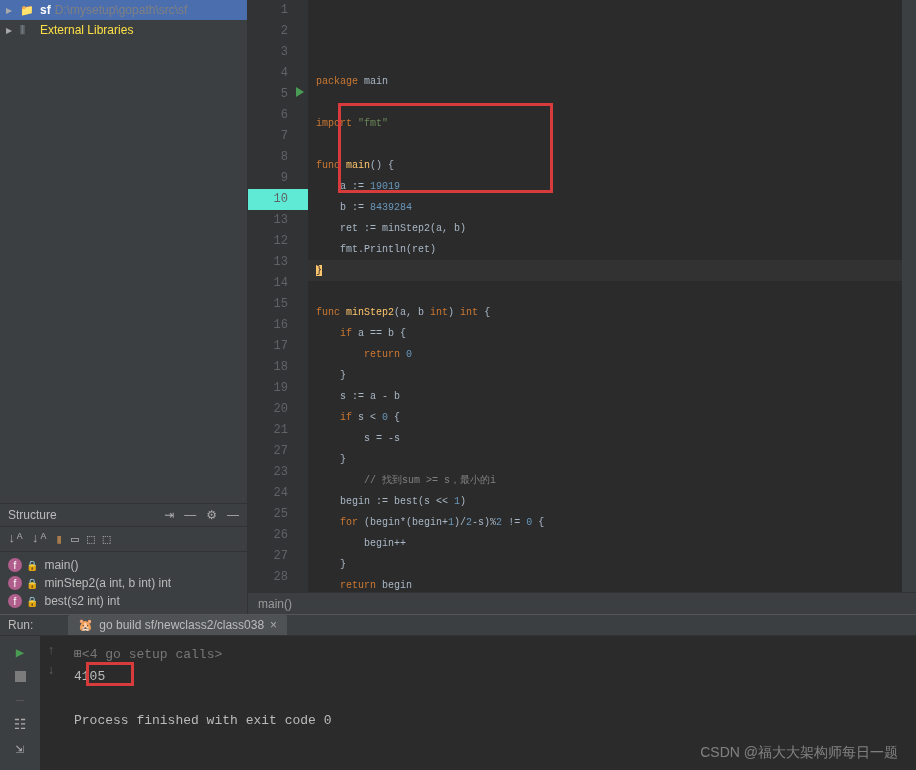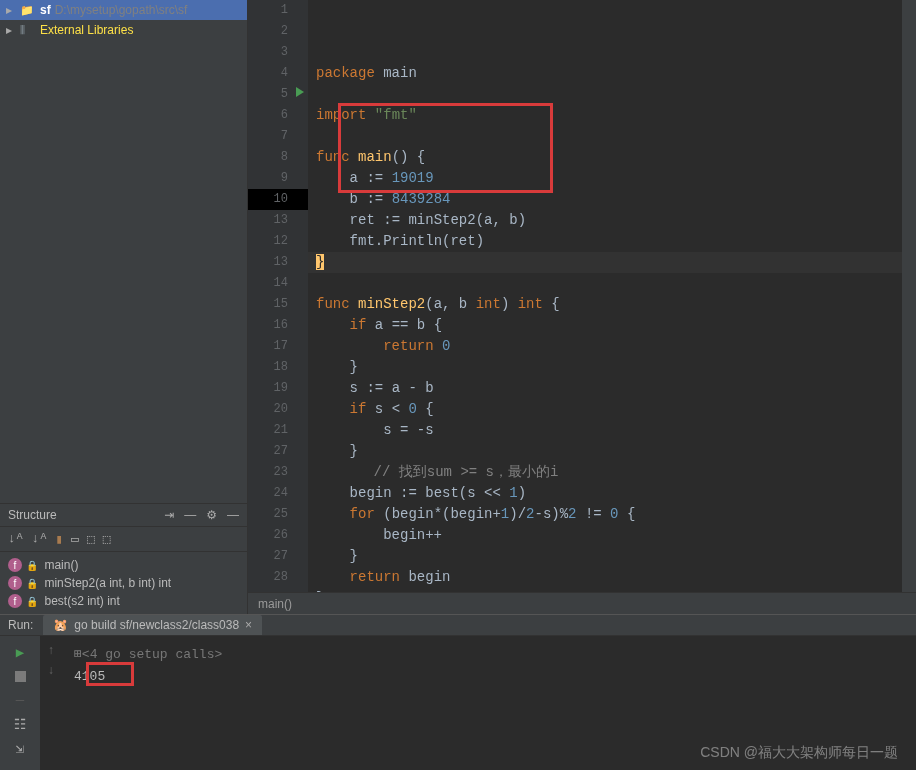--- a/index.html
+++ b/index.html
@@ -101,30 +101,30 @@
   color:#606366;
   user-select:none;
   position:relative;
 }
 .gutter-line {
   height:21px;
   line-height:21px;
   padding-right:20px;
   position:relative;
 }
-.gutter-line.current { background:#000000; }
+.gutter-line.current { background:#5eead4; }
 .run-arrow {
   position:absolute; right:4px; top:3px;
   width:0;height:0;border-top:5px solid transparent;
   border-bottom:5px solid transparent;border-left:8px solid #499c54;
 }
 .code-area {
   flex:1;
-  padding-top:0;
-  font-size:14px;
+  padding-top:8px;
+  font-size:10px;
   line-height:21px;
   white-space:pre;
   position:relative;
 }
 .code-line { height:21px; padding-left:8px; }
 .code-line.current { background:#323232; }
 .highlight-box1 {
   position:absolute;
   left:30px; top:103px;
   width:215px; height:90px;
@@ -161,20 +161,21 @@
 }
 .run-header {
   background:#3c3f41;
   height:26px;
   display:flex;
   align-items:center;
   padding:0 8px;
   font-family:"Segoe UI",Arial,sans-serif;
   color:#bbb;
   border-bottom:1px solid #323232;
+  gap:25px;
 }
 .run-header .label{ margin-right:10px; }
 .run-tab {
   background:#4e5254;
   padding:3px 10px;
   border-radius:2px 2px 0 0;
   display:flex;
   align-items:center;
   gap:6px;
 }
@@ -345,18 +346,19 @@
       <span>↗</span>
     </div>
     <div style="width:22px;background:#2b2b2b;display:flex;flex-direction:column;align-items:center;padding-top:8px;gap:6px">
       <span style="color:#666">↑</span>
       <span style="color:#666">↓</span>
     </div>
     <div class="run-out">
       <div style="color:#777"><span style="color:#777">⊞</span><span>&lt;4 go setup calls&gt;</span></div>
       <div>4105</div>
       <div style="height:22px"></div>
+      <div>Process finished with exit code 0</div>
       <div class="out-box"></div>
     </div>
   </div>
 </div>
 
 <div class="watermark">CSDN @福大大架构师每日一题</div>
 
 </body></html>

